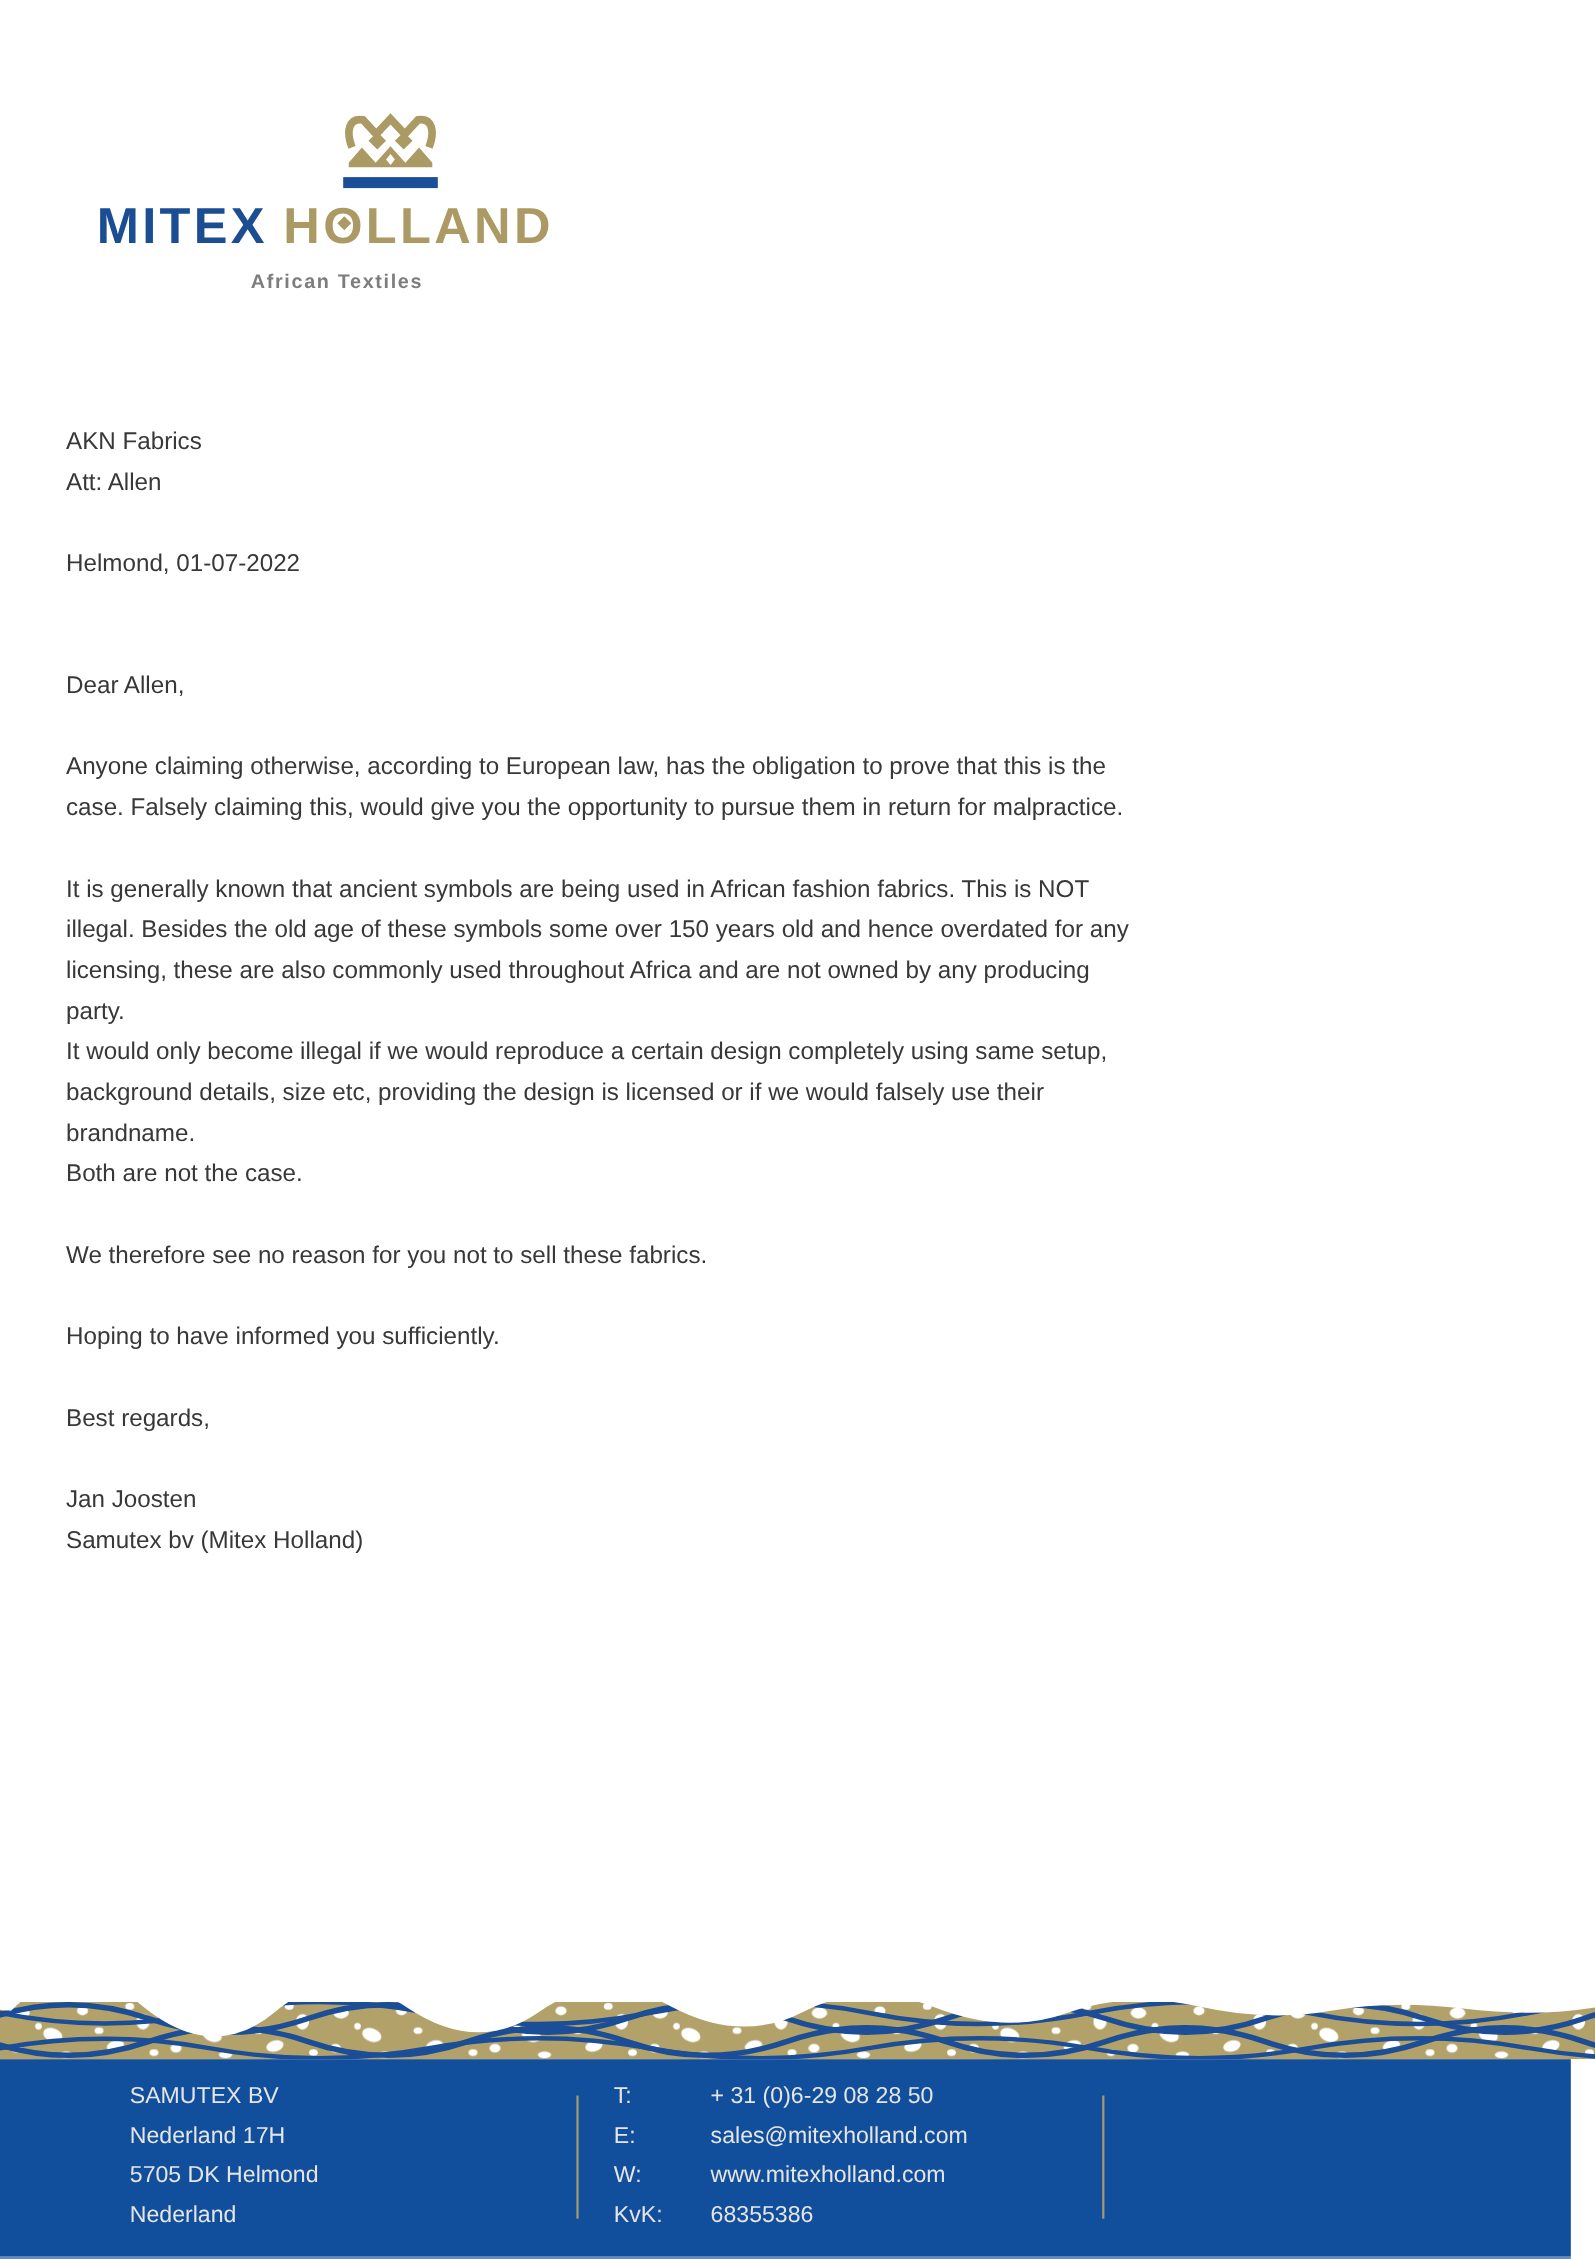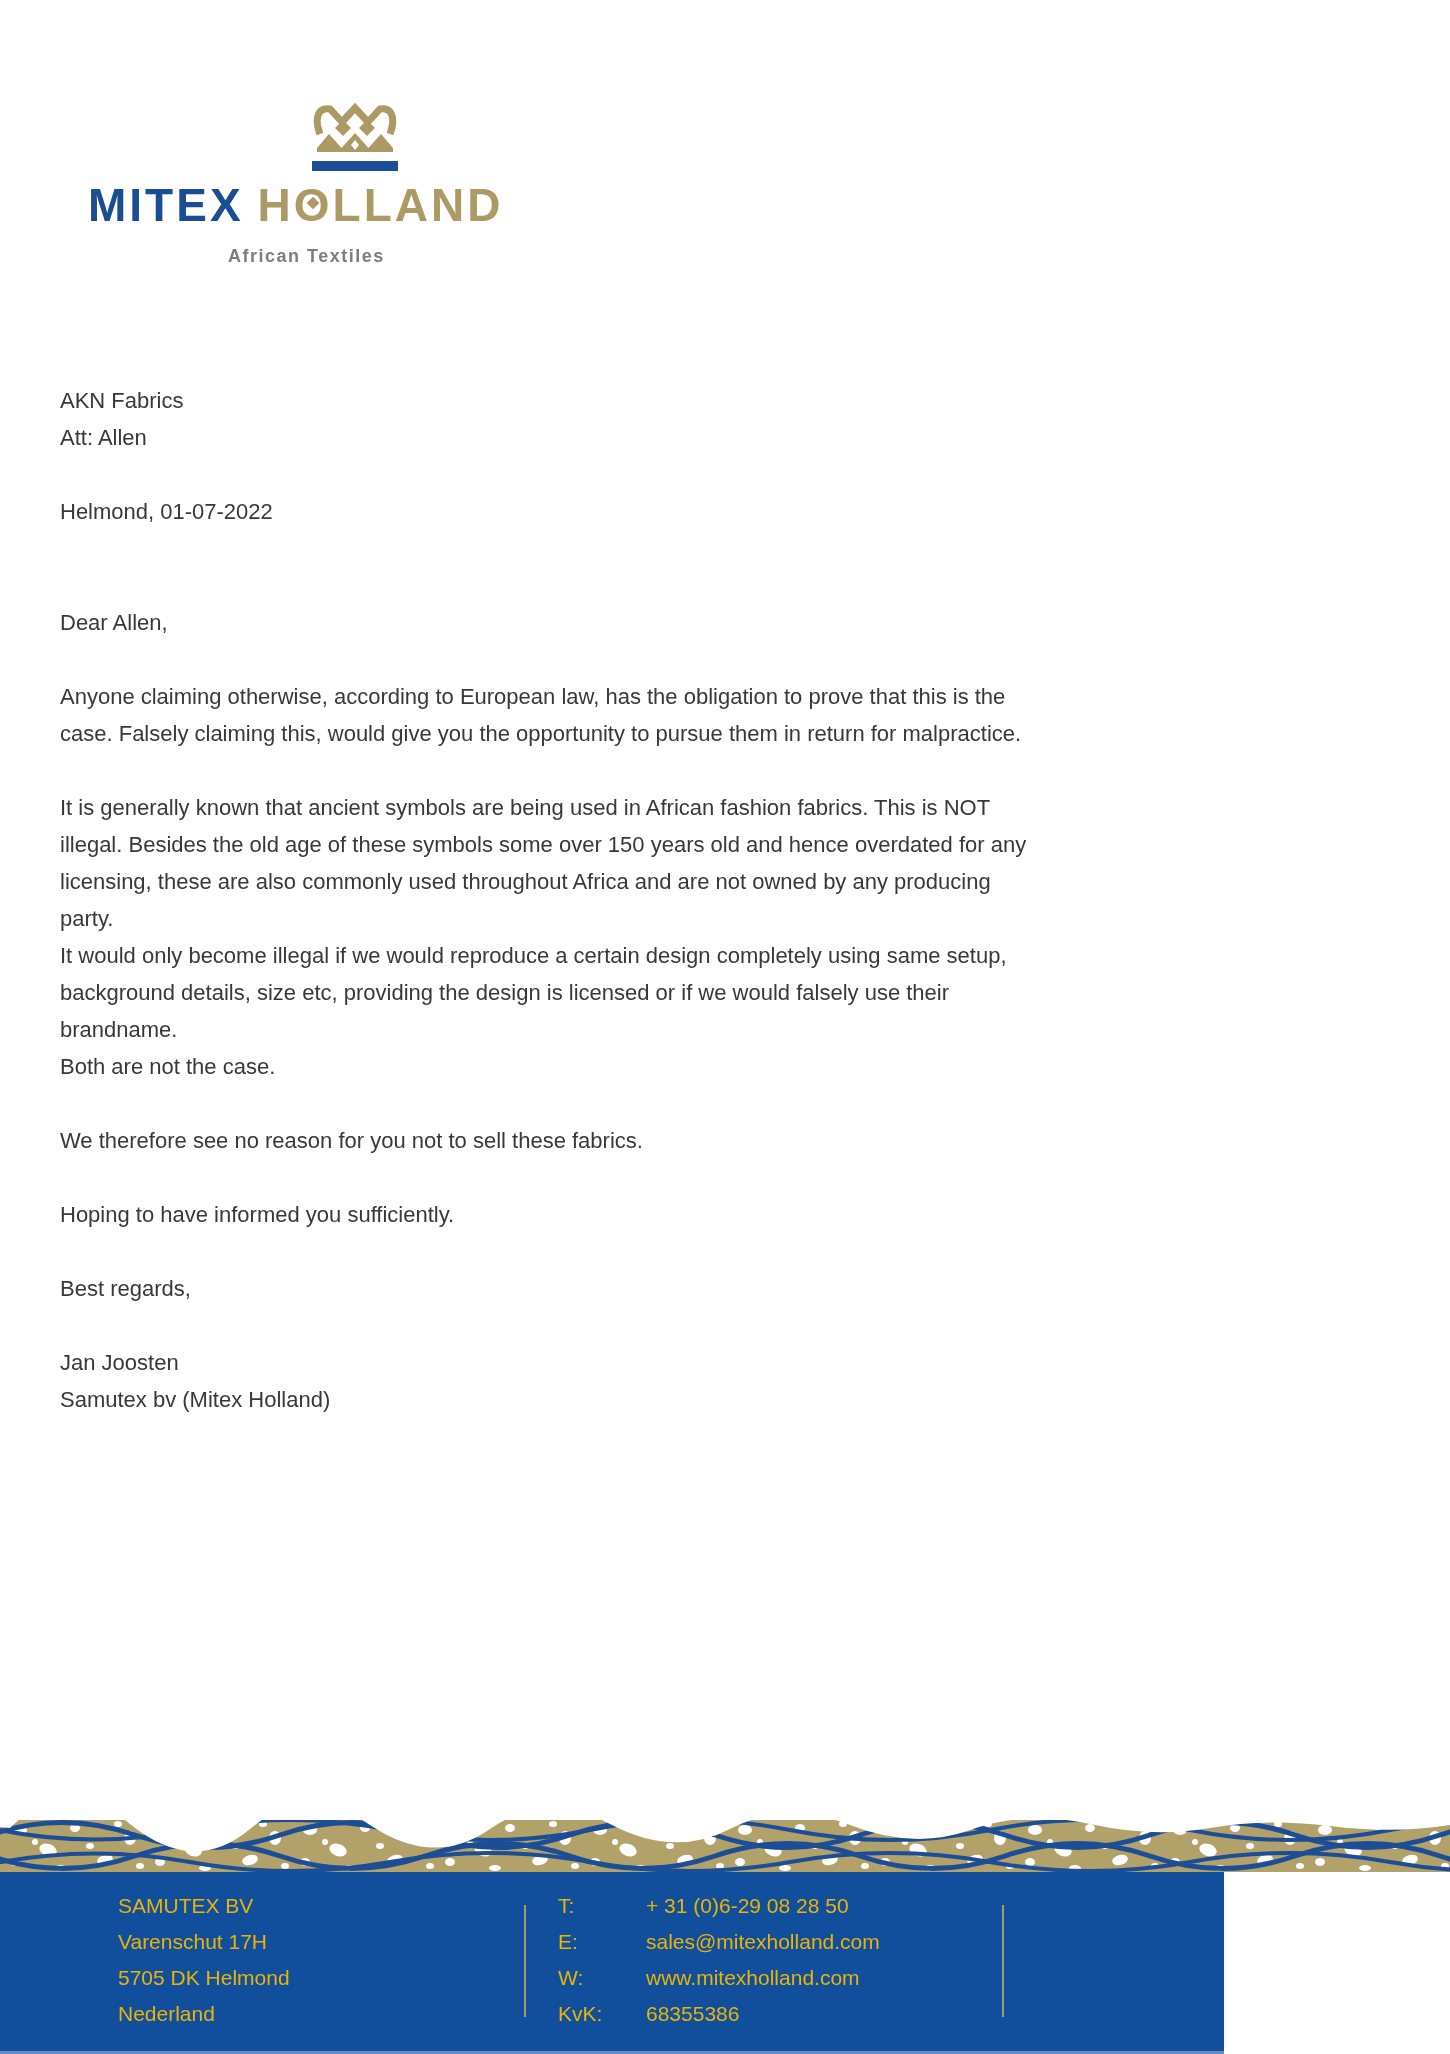--- a/index.html
+++ b/index.html
@@ -35,22 +35,22 @@
     position:absolute;left:60px;top:382px;width:1140px;
     font-size:22px;line-height:37px;color:#383838;
   }
   .letter p{margin:0;white-space:pre-line;}
   .gap1{margin-top:37px !important;}
   .gap2{margin-top:74px !important;}
   
   .wax-band{position:absolute;left:0;top:1820px;width:1450px;height:52px;}
   
   .footer{
-    position:absolute;left:0;top:1872px;width:1224px;height:182px;
-    background:#114f9c;color:#eab308;font-size:21px;line-height:36px;
+    position:absolute;left:0;top:1872px;width:1428px;height:182px;
+    background:#114f9c;color:#e5e5e5;font-size:21px;line-height:36px;
   }
   .footer-bottom-edge{position:absolute;left:0;bottom:0;width:100%;height:3px;background:rgba(255,255,255,0.35);}
   .f-col{position:absolute;top:16px;}
   .f-col-company{left:118px;}
   .f-col-contact{left:558px;}
   .f-col-registration{left:1035px;}
   .f-divider{position:absolute;top:33px;width:2px;height:112px;background:#a79b6e;}
   .f-div1{left:524px;}
   .f-div2{left:1002px;}
   .f-row{display:flex;}
@@ -132,21 +132,21 @@
       <path stroke-width="4" d="M-10 44 Q90 24 190 42 T390 42 T590 42 T790 42 T990 42 T1190 42 T1390 42 T1590 42"></path>
       <path stroke-width="4" d="M-10 8 Q90 30 190 10 T390 10 T590 10 T790 10 T990 10 T1190 10 T1390 10 T1590 10"></path>
     </g>
     <path fill="#ffffff" d="M0 0 H1450 V5 Q1394 14 1330 6 T1210 8 T1090 4 T970 10 T850 5 T730 9 T610 4 T490 9 T370 5 T250 9 T130 4 T10 8 L0 7 Z"></path>
   </svg>
 
   <div class="footer">
 
     <div class="f-col f-col-company">
       <div>SAMUTEX BV</div>
-      <div>Varenschut 17H</div>
+      <div>Nederland 17H</div>
       <div>5705 DK Helmond</div>
       <div>Nederland</div>
     </div>
 
     <div class="f-divider f-div1"></div>
 
     <div class="f-col f-col-contact">
       <div class="f-row">
         <span class="f-label">T:</span>
         <span class="f-value">+ 31 (0)6-29 08 28 50</span>

